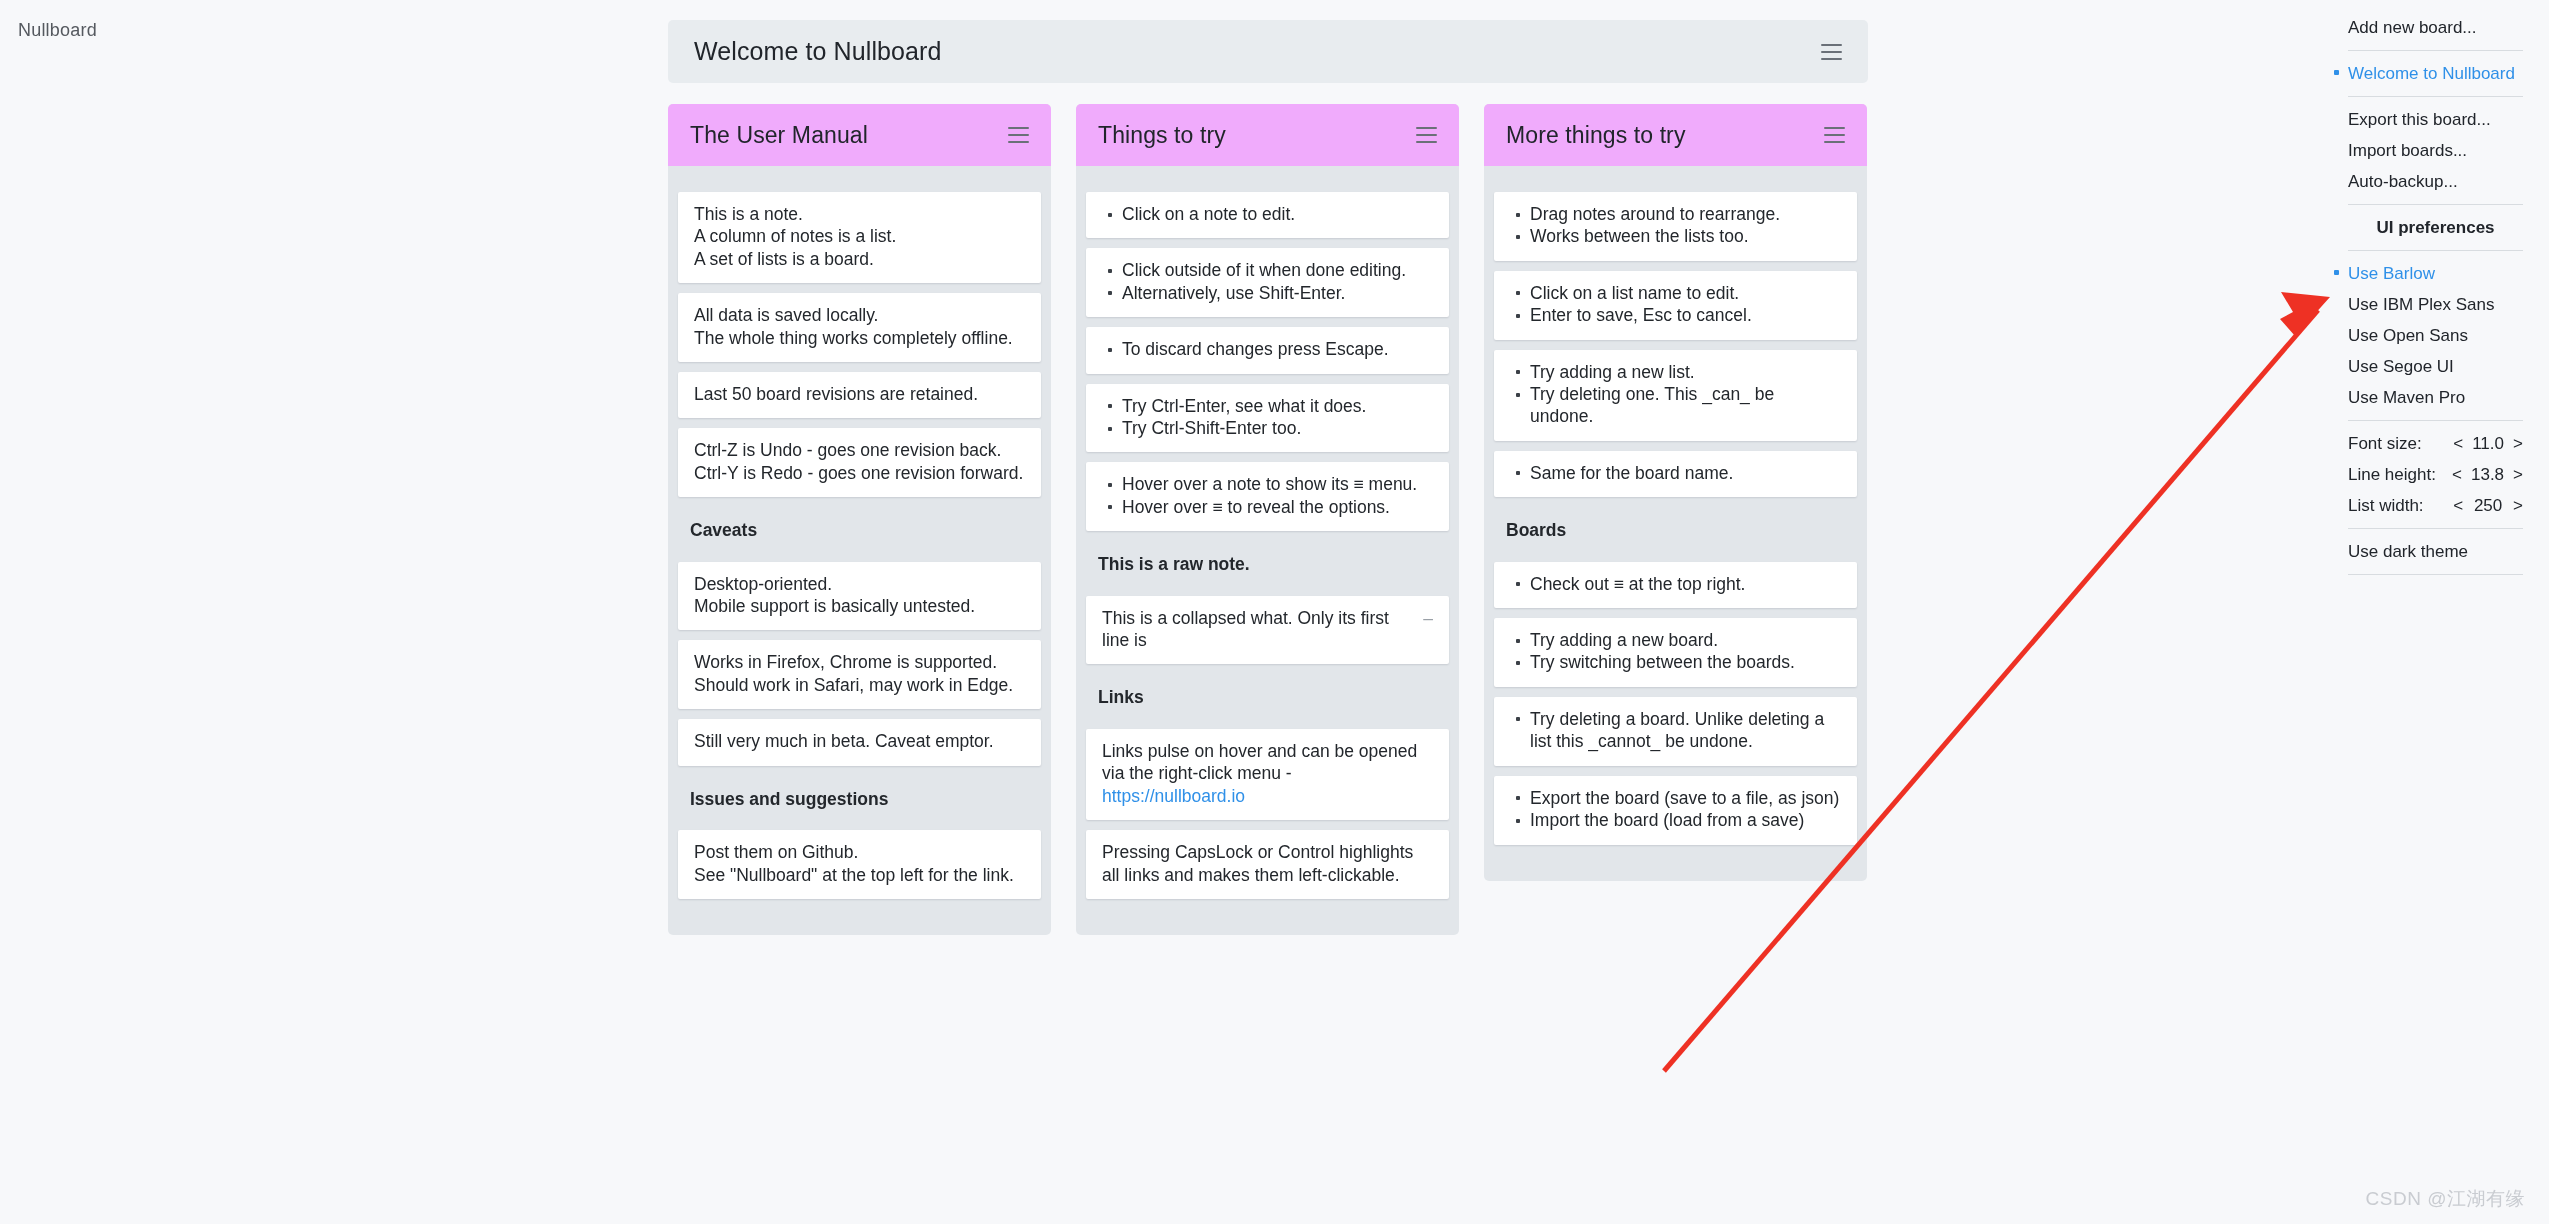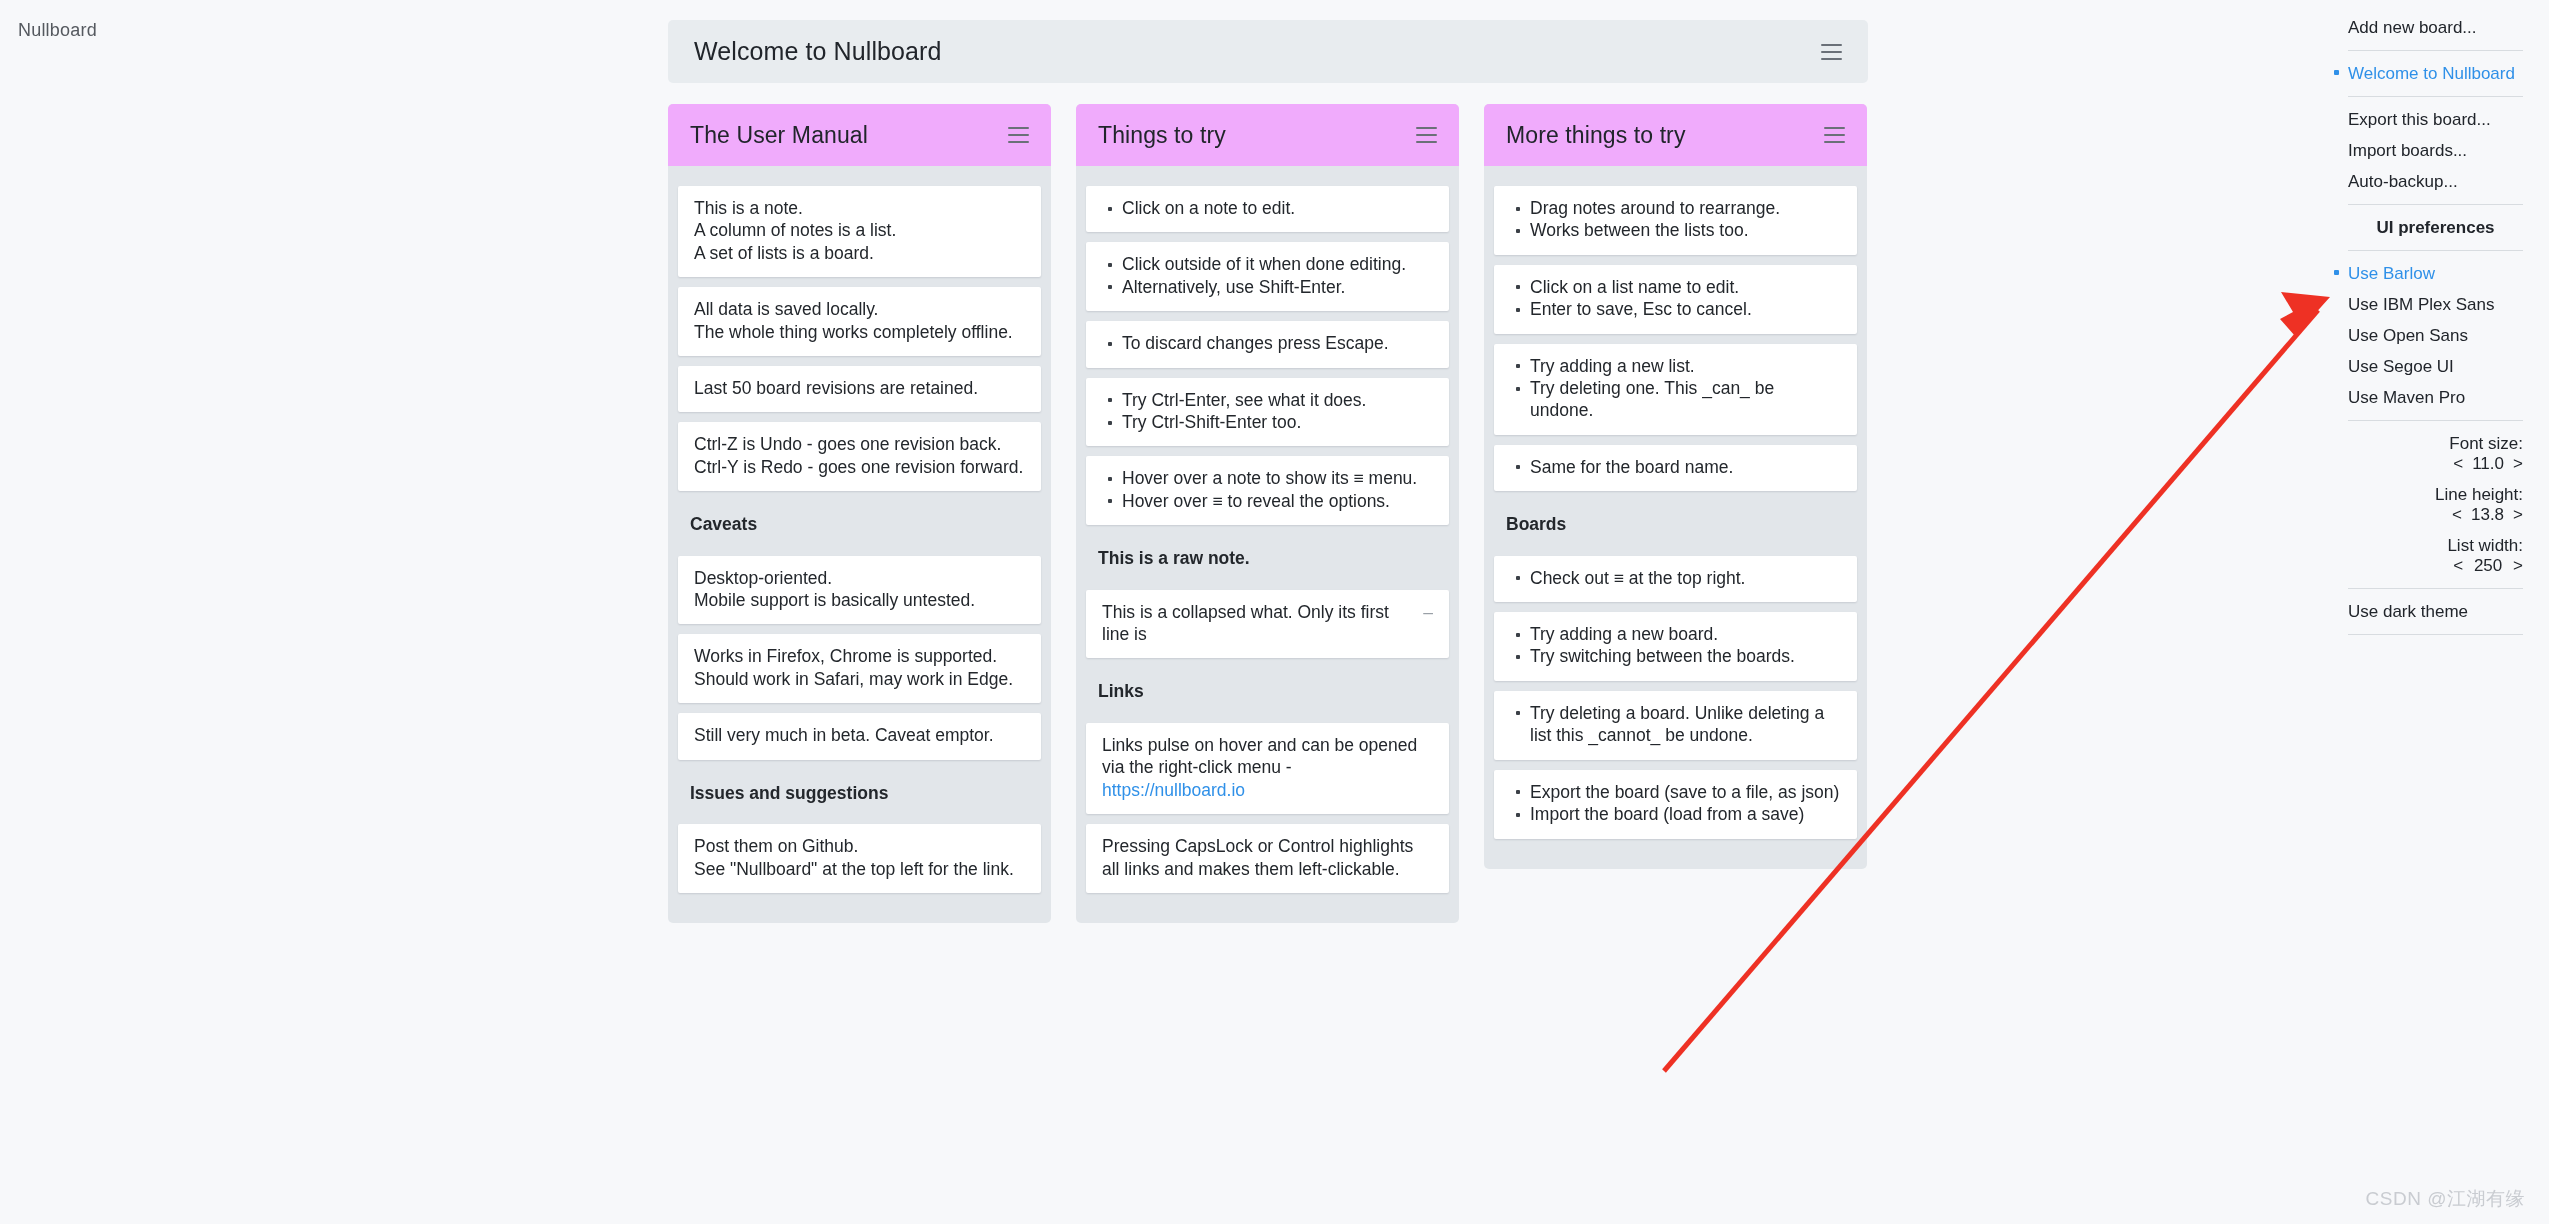--- a/index.html
+++ b/index.html
@@ -83,21 +83,21 @@
     align-items: center;
     padding: 0 22px 0 22px;
   }
   .list-title {
     font-size: 23px;
     color: #21252b;
     letter-spacing: 0.1px;
   }
   .list-head .burger { margin-left: auto; }
 
-  .notes { padding: 10px 10px; }
+  .notes { padding: 16px 10px; }
 
   .note {
     background: #ffffff;
     margin: 10px 0;
     padding: 11px 16px 13px 16px;
     border-radius: 2px;
     box-shadow: 0 1px 2px rgba(20,30,45,0.13);
     font-size: 17.5px;
     line-height: 22.4px;
     color: #23272c;
@@ -165,25 +165,24 @@
     background: #2f90e8;
     border-radius: 1px;
   }
   .sep {
     height: 1px;
     background: #d8dce0;
     margin: 7px 0 7px 0;
   }
   .stepper {
     display: flex;
-    align-items: flex-end;
+    align-items: flex-start;
     padding: 5.5px 0;
     line-height: 20px;
     white-space: nowrap;
-    flex-direction: column;
   }
   .stepper .lbl { flex: 0 0 auto; }
   .stepper .ctl {
     margin-left: auto;
     display: flex;
     align-items: center;
     gap: 9px;
   }
   .stepper .arw { cursor: pointer; color: #21252b; }
   .stepper .val { min-width: 32px; text-align: center; cursor: pointer; }

